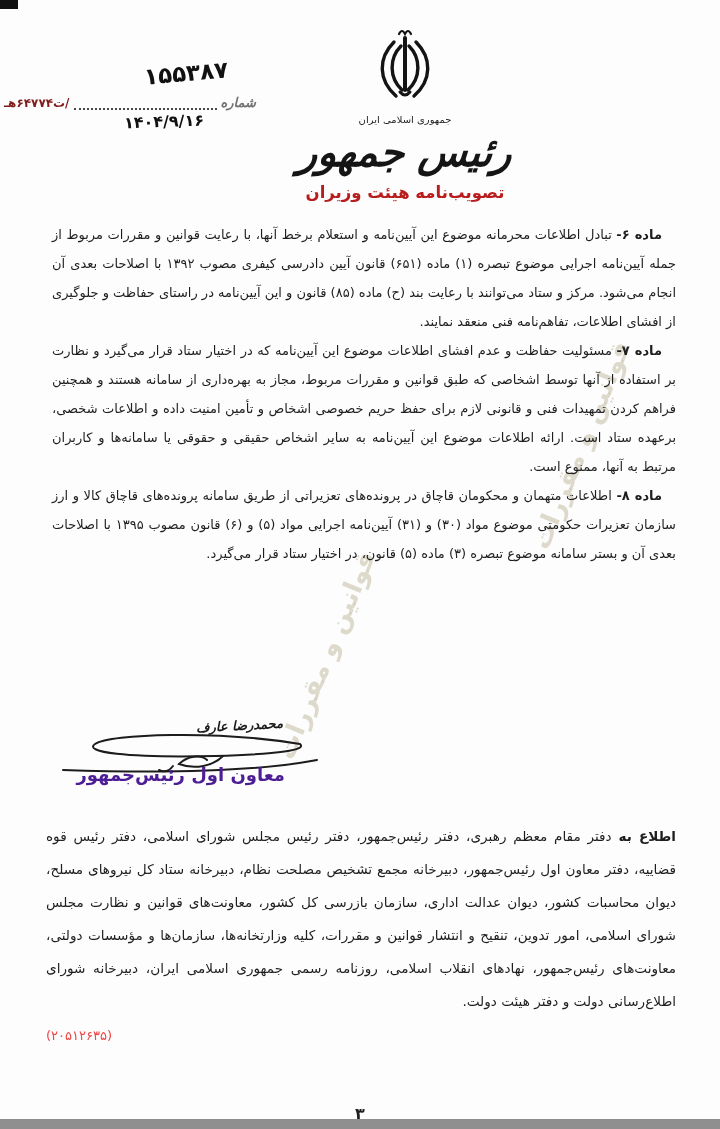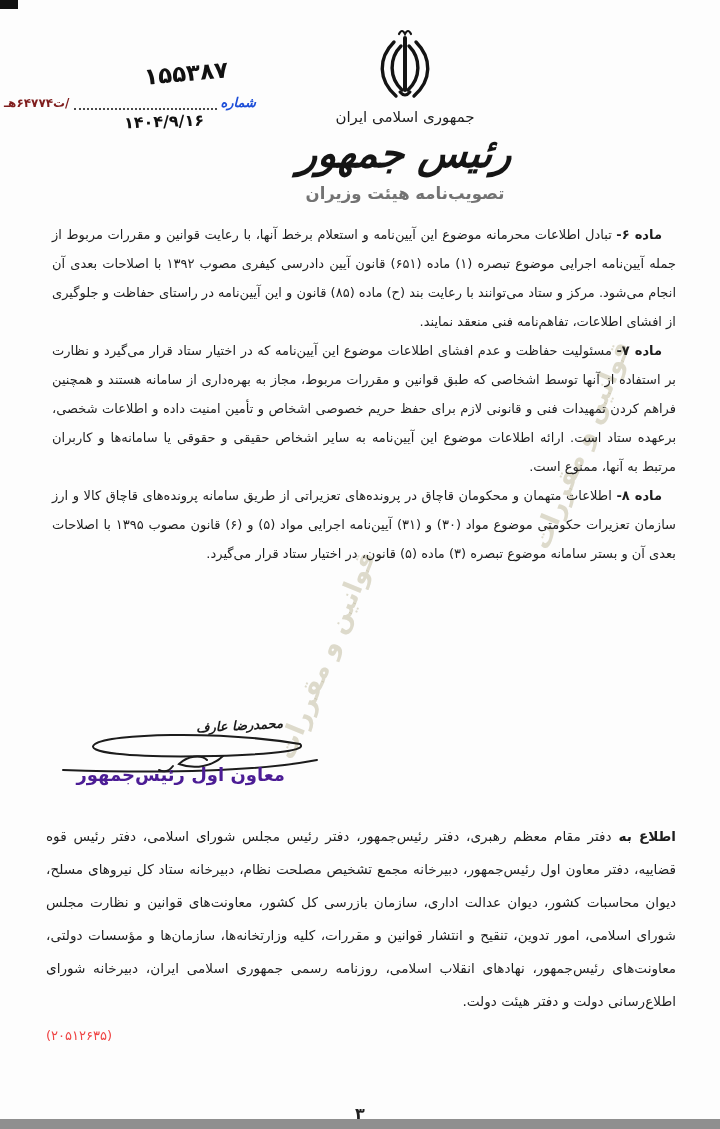--- a/index.html
+++ b/index.html
@@ -7,28 +7,28 @@
   body { font-family:"DejaVu Sans", sans-serif; }
   .page {
     position:relative; width:720px; height:1129px; margin:0 auto;
     background:#fdfdfd; overflow:hidden; direction:rtl; color:#1e1e1e;
   }
   .corner-mark { position:absolute; top:0; left:0; width:18px; height:9px; background:#111; z-index:3; }
 
   
   .emblem-block { position:absolute; top:28px; left:283px; width:244px; text-align:center; z-index:2; }
   .emblem-svg { display:block; margin:0 auto; }
-  .country { font-size:15px; letter-spacing:1px; color:#1c1c1c; margin-top:2px; transform:scaleY(.95); }
+  .country { font-size:10px; letter-spacing:1px; color:#1c1c1c; margin-top:8px; transform:scaleY(.95); }
   .office  { font-size:40px; font-weight:bold; font-style:italic; line-height:1.15; margin-top:4px;
              transform:skewX(-4deg); color:#151515; }
-  .doctype { font-size:16.5px; font-weight:bold; margin-top:8px; color:#737373; }
+  .doctype { font-size:16.5px; font-weight:bold; margin-top:8px; color:#b91c1c; }
 
   .number-block { position:absolute; top:86px; left:4px; width:252px; z-index:2; font-size:13px; }
   .nb-row { display:flex; align-items:flex-end; direction:rtl; height:24px; }
-  .nb-lbl { font-size:13px; font-style:italic; font-weight:bold; color:#1d4ed8; white-space:nowrap; }
+  .nb-lbl { font-size:13px; font-style:italic; font-weight:bold; color:#737373; white-space:nowrap; }
   .nb-dots { flex:1; border-bottom:2px dotted #4a4a4a; height:10px; margin:0 4px; }
   .nb-suffix { font-size:12px; font-weight:bold; white-space:nowrap; color:#7f1d1d; }
   .hand { font-weight:bold; color:#111; }
   .number-hand { position:absolute; top:-26px; right:28px; font-size:23px; letter-spacing:2px;
                  transform:rotate(-5deg); }
   .date-hand { margin:2px 52px 0 0; font-size:16px; letter-spacing:1px; transform:rotate(-2deg); width:max-content; }
 
   
   .watermark { position:absolute; color:rgba(168,160,120,.38); font-size:26px; font-weight:bold;
                white-space:nowrap; z-index:0; pointer-events:none; }

